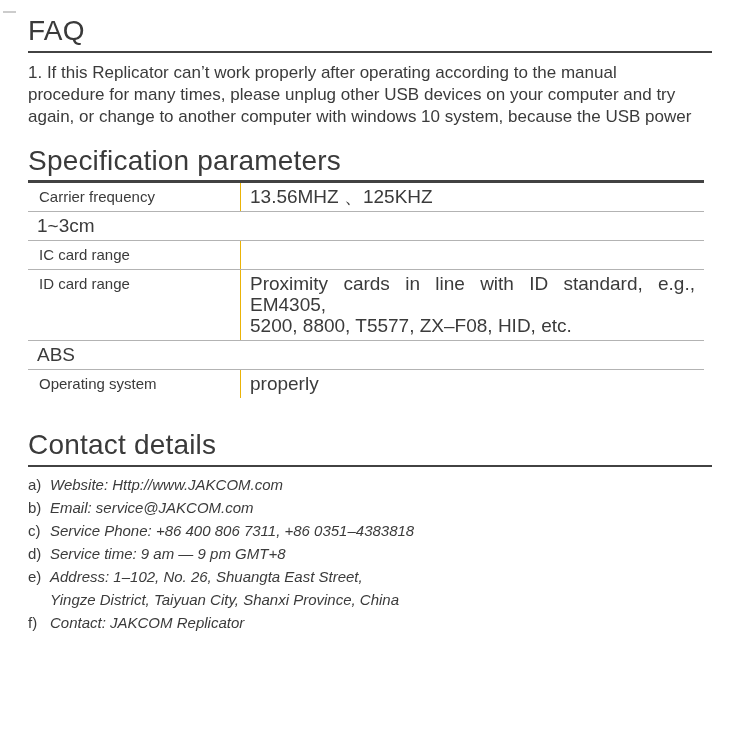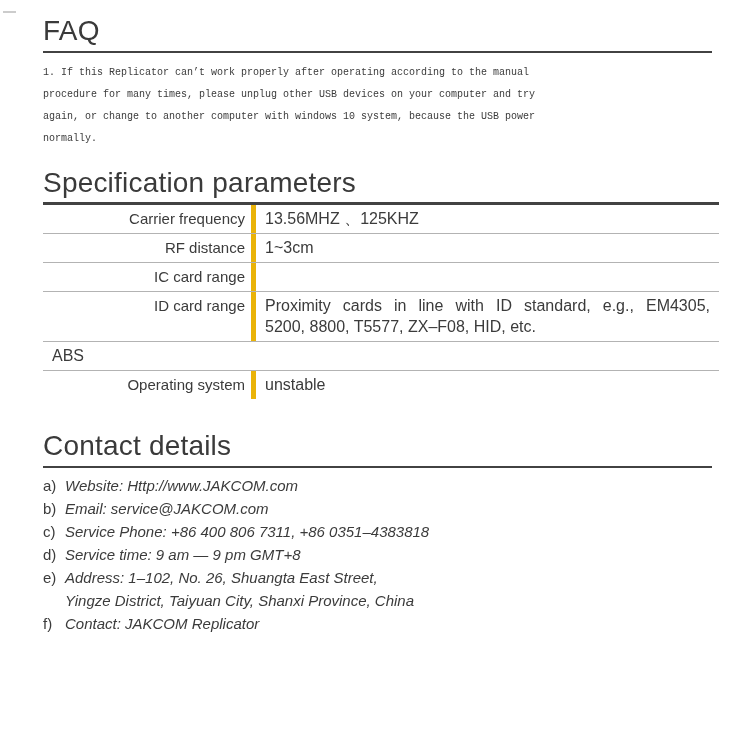--- a/index.html
+++ b/index.html
@@ -6,40 +6,40 @@
   html, body { width: 750px; height: 750px; background: #ffffff; overflow: hidden; }
   body {
     font-family: "Liberation Sans", "DejaVu Sans", sans-serif;
     color: #3b3b3b;
     position: relative;
   }
   .corner-mark {
     position: absolute; left: 3px; top: 11px;
     width: 13px; height: 2px; background: #cccccc;
   }
-  .page { padding: 14px 38px 0 36px; margin-left: 7px; }
+  .page { padding: 14px 38px 0 28px; }
   .section-title {
     font-size: 28px; line-height: 34px; font-weight: 400;
     color: #3a3a3a; letter-spacing: 0.2px;
   }
   .rule { height: 2px; background: #424242; margin-top: 3px; }
-  .faq-body { margin-top: 9px; font-size: 10px; line-height: 22px; color: #3b3b3b; font-family: Liberation Mono, monospace; }
+  .faq-body { margin-top: 9px; font-size: 17px; line-height: 22px; color: #3b3b3b; }
   .spec-section { margin-top: 16px; }
   .spec-table { margin-top: 2px; border-top: 3px solid #424242; width: 676px; }
   .spec-row { display: flex; border-bottom: 1px solid #b3b3b3; }
   .spec-row.last { border-bottom: none; }
   .spec-label {
     width: 213px; flex: none;
-    border-right: 5px solid #eab308;
+    border-right: 1px solid #eab308;
     padding: 3px 6px 4px 11px;
-    font-size: 15px; line-height: 21px; text-align: right;
+    font-size: 15px; line-height: 21px;
   }
   .spec-value {
     flex: 1; padding: 3px 9px 4px 9px;
-    font-size: 16px; line-height: 21px;
+    font-size: 19px; line-height: 21px;
   }
   .vline { text-align: justify; text-align-last: justify; }
   .vline:last-child { text-align-last: left; }
   .contact-section { margin-top: 30px; }
   .contact-list { margin-top: 6px; font-size: 15px; line-height: 23px; }
   .contact-item { display: flex; }
   .item-prefix { width: 22px; flex: none; }
   .item-text { flex: 1; font-style: italic; }
 </style>
 </head>
@@ -49,37 +49,35 @@
 
 <div class="page">
 
   <div class="faq-section">
     <div class="section-title">FAQ</div>
     <div class="rule"></div>
     <div class="faq-body">
       <div>1. If this Replicator can’t work properly after operating according to the manual</div>
       <div>procedure for many times, please unplug other USB devices on your computer and try</div>
       <div>again, or change to another computer with windows 10 system, because the USB power</div>
-      <div>normally.</div>
     </div>
   </div>
 
   <div class="spec-section">
     <div class="section-title">Specification parameters</div>
     <div class="spec-table">
 
       <div class="spec-row">
         <div class="spec-label">Carrier frequency</div>
         <div class="spec-value">
           <div class="vline">13.56MHZ 、125KHZ</div>
         </div>
       </div>
 
       <div class="spec-row">
-        <div class="spec-label">RF distance</div>
         <div class="spec-value">
           <div class="vline">1~3cm</div>
         </div>
       </div>
 
       <div class="spec-row">
         <div class="spec-label">IC card range</div>
       </div>
 
       <div class="spec-row">
@@ -92,21 +90,21 @@
 
       <div class="spec-row">
         <div class="spec-value">
           <div class="vline">ABS</div>
         </div>
       </div>
 
       <div class="spec-row last">
         <div class="spec-label">Operating system</div>
         <div class="spec-value">
-          <div class="vline">unstable</div>
+          <div class="vline">properly</div>
         </div>
       </div>
 
     </div>
   </div>
 
   <div class="contact-section">
     <div class="section-title">Contact details</div>
     <div class="rule"></div>
     <div class="contact-list">

